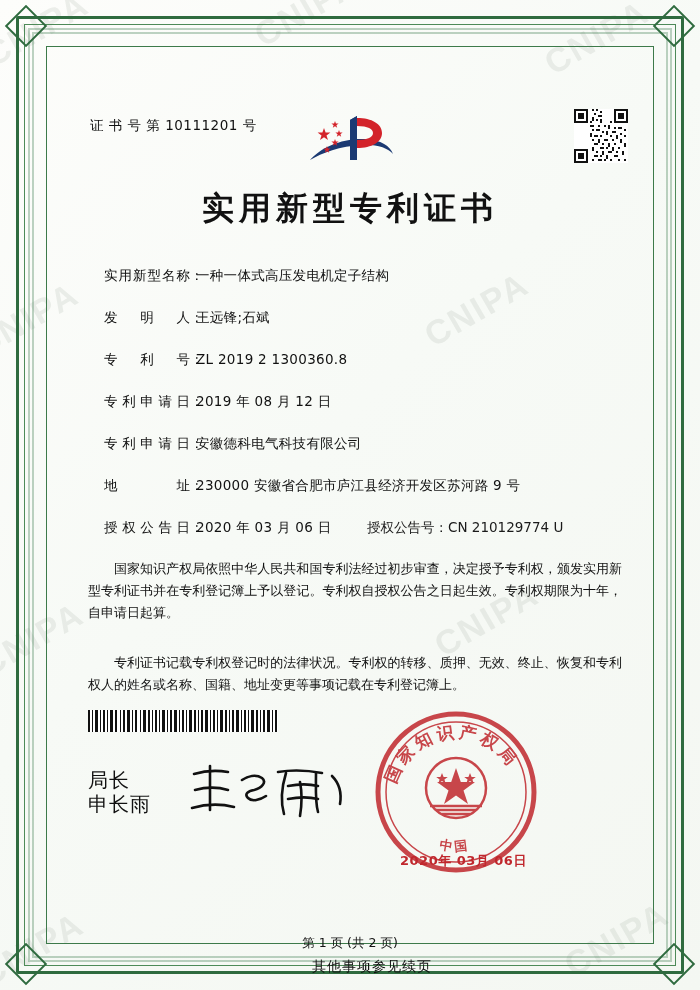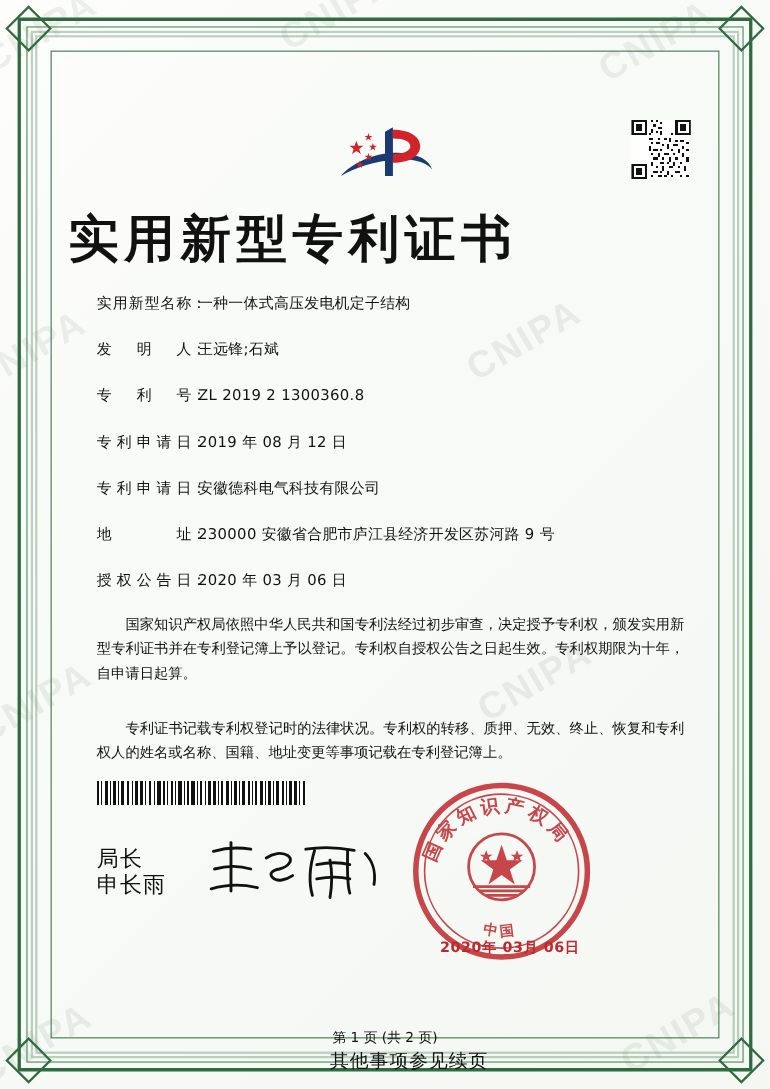--- a/index.html
+++ b/index.html
@@ -119,42 +119,44 @@
     transform: translateX(-50%);
     width: 120px;
     height: 68px;
   }
 
   #doc-title {
     position: absolute;
     left: 0;
     right: 0;
     top: 125px;
+    text-align: center;
     font-family: "DejaVu Serif", "Liberation Serif", serif;
     font-weight: bold;
-    font-size: 46px;
+    font-size: 32px;
     letter-spacing: 5px;
     color: #111;
   }
 
   
   .field {
     position: absolute;
     left: 26px;
     right: 10px;
     font-size: 13.5px;
     color: #111;
     white-space: nowrap;
   }
   .field .lbl {
     display: inline-block;
     width: 86px;
     text-align: justify;
     text-align-last: justify;
     letter-spacing: 0px;
+    margin-left: 16px;
   }
   .field .sep { display: inline-block; width: 6px; }
   .field .val { letter-spacing: 0.3px; text-align: center; }
 
   #f-name   { top: 205px; }
   #f-inv    { top: 247px; }
   #f-patno  { top: 289px; }
   #f-appdate{ top: 331px; }
   #f-owner  { top: 373px; }
   #f-addr   { top: 415px; }
@@ -237,21 +239,21 @@
     color: #111;
     margin-top: 37px;
   }
 
   #footer-note {
     position: absolute;
     left: 0;
     right: 0;
     bottom: 14px;
     text-align: center;
-    font-size: 17px;
+    font-size: 14px;
     letter-spacing: 1px;
     color: #111;
     padding-left: 44px;
   }
 </style>
 </head>
 <body>
 
 <div id="page">
 
@@ -269,20 +271,21 @@
   <div id="border-mid"></div>
   <div class="guilloche"></div>
   <div id="border-inner"></div>
   <div class="corner tl"></div>
   <div class="corner tr"></div>
   <div class="corner bl"></div>
   <div class="corner br"></div>
 
   <div id="content">
 
+    <div id="cert-number">证 书 号 第 10111201 号</div>
 
     <div id="qr-code">
       <svg width="54" height="54" viewBox="0 0 27 27" shape-rendering="crispEdges">
         <rect width="27" height="27" fill="#fff"></rect>
         <g fill="#111">
           <rect x="0" y="0" width="7" height="7"></rect>
             <rect x="1" y="1" width="5" height="5" fill="#fff"></rect>
             <rect x="2" y="2" width="3" height="3"></rect>
           <rect x="20" y="0" width="7" height="7"></rect>
             <rect x="21" y="1" width="5" height="5" fill="#fff"></rect>
@@ -388,20 +391,23 @@
     </div>
     <div class="field" id="f-owner">
       <span class="lbl">专利申请日</span><span class="sep">：</span><span class="val">安徽德科电气科技有限公司</span>
     </div>
     <div class="field" id="f-addr">
       <span class="lbl">地址</span><span class="sep">：</span><span class="val">230000 安徽省合肥市庐江县经济开发区苏河路 9 号</span>
     </div>
     <div class="field" id="f-pubdate">
       <span class="lbl">授权公告日</span><span class="sep">：</span><span class="val">2020 年 03 月 06 日</span>
     </div>
+    <div id="f-pubno">
+      <span>授权公告号：</span><span class="val">CN 210129774 U</span>
+    </div>
 
     <div class="para" id="p1">国家知识产权局依照中华人民共和国专利法经过初步审查，决定授予专利权，颁发实用新型专利证书并在专利登记簿上予以登记。专利权自授权公告之日起生效。专利权期限为十年，自申请日起算。</div>
     <div class="para" id="p2">专利证书记载专利权登记时的法律状况。专利权的转移、质押、无效、终止、恢复和专利权人的姓名或名称、国籍、地址变更等事项记载在专利登记簿上。</div>
 
     <div id="barcode">
       <svg width="190" height="22" shape-rendering="crispEdges">
         <rect width="190" height="22" fill="#fff"></rect>
         <g fill="#111">
           <rect x="0" y="0" width="2" height="22"></rect>
             <rect x="4" y="0" width="1" height="22"></rect>

